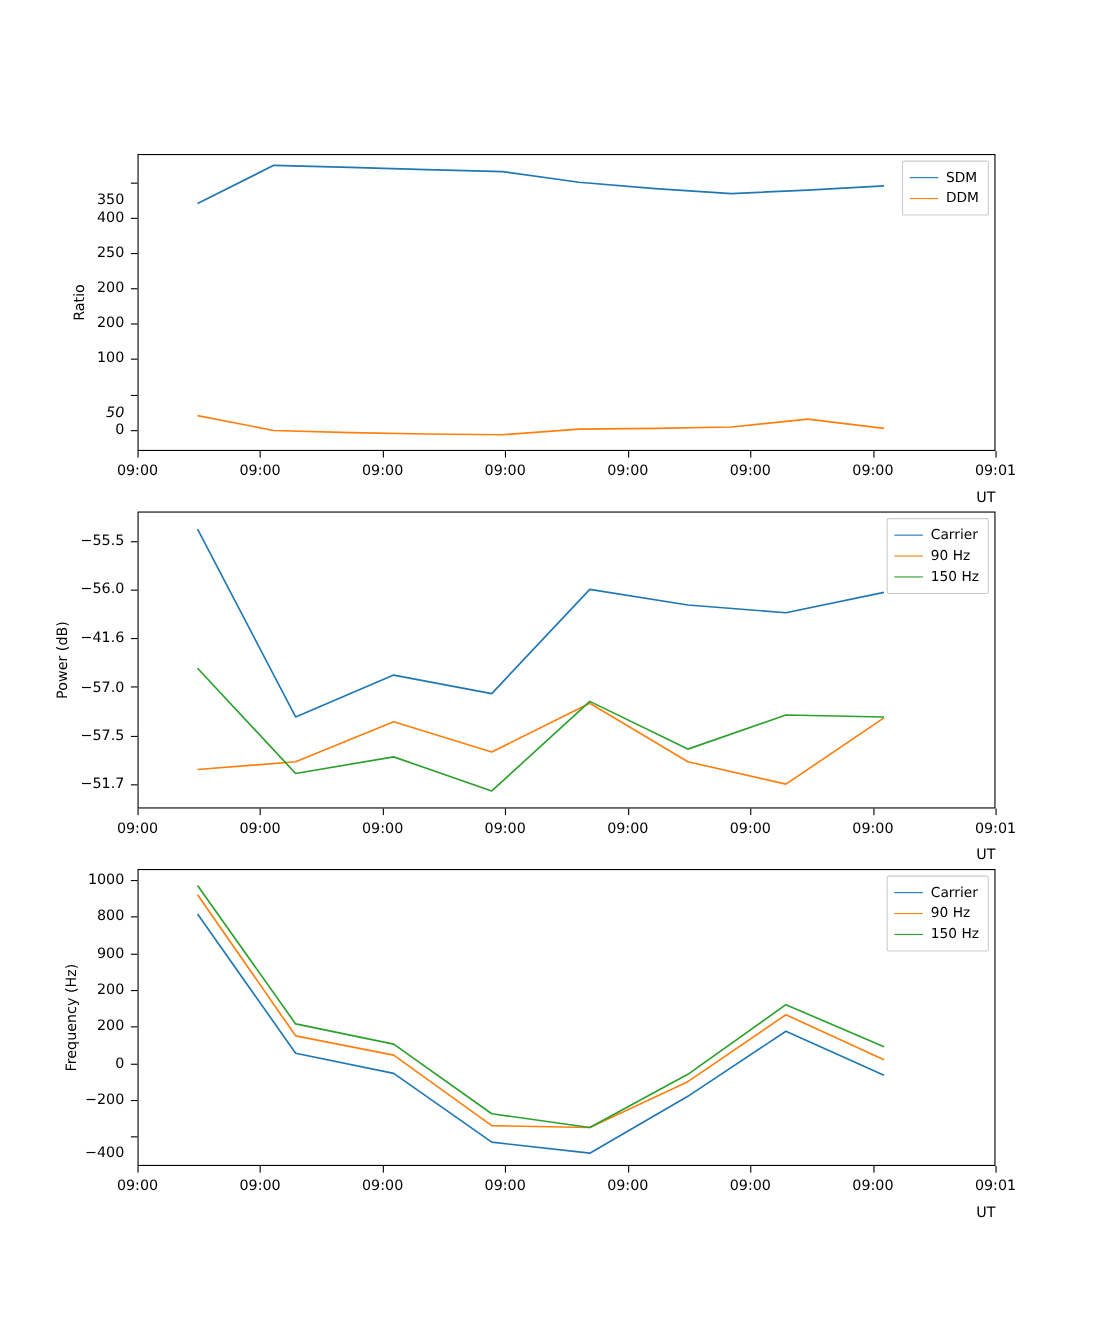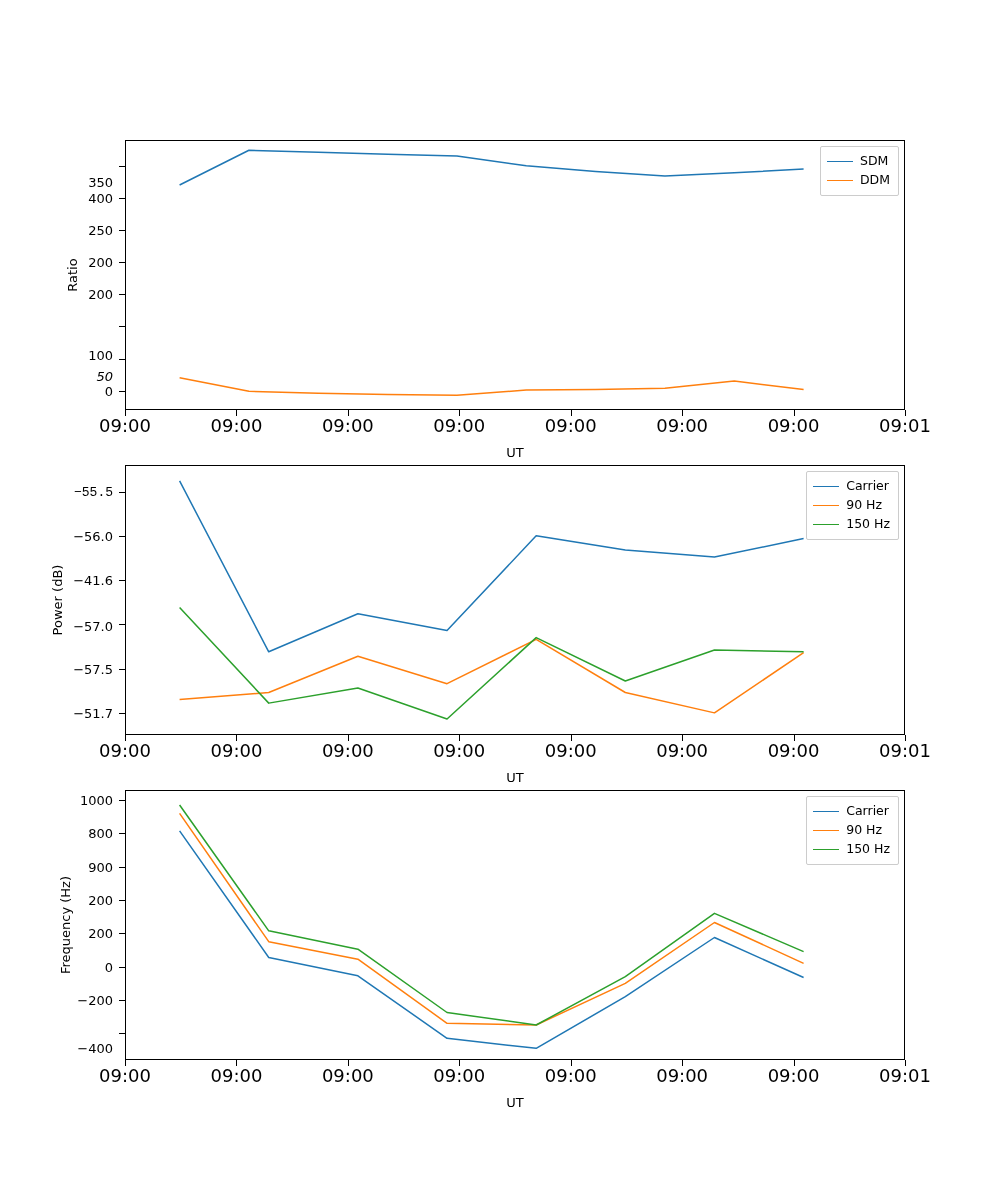--- a/index.html
+++ b/index.html
@@ -52,42 +52,42 @@
   .xtick {
     position: absolute;
     bottom: -6px;
     width: 1px;
     height: 6px;
     background: #000;
   }
   .xticklabel {
     position: absolute;
     bottom: -26px;
-    font-size: 18px;
+    font-size: 13px;
     transform: translateX(-50%);
     white-space: nowrap;
   }
   .ytick {
     position: absolute;
     left: -6px;
     width: 6px;
     height: 1px;
     background: #000;
   }
   .yticklabel {
     position: absolute;
     left: -12px;
     font-size: 13px;
     transform: translate(-100%, -50%);
     white-space: nowrap;
   }
   .xlabel {
     position: absolute;
     width: 100%;
-    text-align: center;
+    text-align: right;
     bottom: -50px;
     left: 0;
     font-size: 13px;
   }
   .ylabel {
     position: absolute;
     font-size: 13px;
     transform-origin: 0 0;
     white-space: nowrap;
   }
@@ -155,21 +155,21 @@
       <div class="xticklabel" style="left: 557.143px;">09:00</div>
       <div class="xtick" style="left: 668.571px;"></div>
       <div class="xticklabel" style="left: 668.571px;">09:00</div>
       <div class="xtick" style="left: 780px;"></div>
       <div class="xticklabel" style="left: 780px;">09:01</div>
       <div class="ytick" style="top: 250.714px;"></div>
       <div class="yticklabel" style="top: 250.714px;">0</div>
       <div class="ytick" style="top: 218.571px;"></div>
       <div class="yticklabel" style="top: 236px; font-style: italic;">50</div>
       <div class="ytick" style="top: 186.429px;"></div>
-      <div class="yticklabel" style="top: 186.429px; margin-top: 29px;">100</div>
+      <div class="yticklabel" style="top: 186.429px;">100</div>
       <div class="ytick" style="top: 154.286px;"></div>
       <div class="yticklabel" style="top: 154.286px;">200</div>
       <div class="ytick" style="top: 122.143px;"></div>
       <div class="yticklabel" style="top: 122.143px;">200</div>
       <div class="ytick" style="top: 90px;"></div>
       <div class="yticklabel" style="top: 90px;">250</div>
       <div class="ytick" style="top: 57.8571px;"></div>
       <div class="yticklabel" style="top: 57.8571px;">400</div>
       <div class="ytick" style="top: 25.7143px;"></div>
       <div class="yticklabel" style="top: 42px;">350</div>
@@ -218,21 +218,21 @@
       <div class="yticklabel" style="top: 247.869px;">−51.7</div>
       <div class="ytick" style="top: 203.607px;"></div>
       <div class="yticklabel" style="top: 203.607px;">−57.5</div>
       <div class="ytick" style="top: 159.344px;"></div>
       <div class="yticklabel" style="top: 161px;">−57.0</div>
       <div class="ytick" style="top: 115.082px;"></div>
       <div class="yticklabel" style="top: 115.082px;">−41.6</div>
       <div class="ytick" style="top: 70.8197px;"></div>
       <div class="yticklabel" style="top: 70.8197px;">−56.0</div>
       <div class="ytick" style="top: 26.5574px;"></div>
-      <div class="yticklabel" style="top: 26.5574px; font-family: Liberation Mono, monospace;">−55.5</div>
+      <div class="yticklabel" style="top: 26.5574px;">−55.5</div>
     </div>
 
   <div class="panel" id="panel3" style="left:125px; top:790px; width:780px; height:270px;">
     <div class="axes"></div>
     <svg class="series" id="svg3" width="780" height="270">
         <polyline points="54.60,40.83 143.74,167.50 232.89,185.83 322.03,248.33 411.17,258.33 500.31,206.67 589.46,147.50 678.60,187.50" fill="none" stroke="#1f77b4" stroke-width="1.5" stroke-linejoin="round"></polyline>
         <polyline points="54.60,23.33 143.74,151.67 232.89,169.17 322.03,233.33 411.17,235.00 500.31,193.33 589.46,132.50 678.60,173.33" fill="none" stroke="#ff7f0e" stroke-width="1.5" stroke-linejoin="round"></polyline>
         <polyline points="54.60,15.00 143.74,140.83 232.89,159.17 322.03,222.50 411.17,235.00 500.31,186.67 589.46,123.33 678.60,161.67" fill="none" stroke="#2ca02c" stroke-width="1.5" stroke-linejoin="round"></polyline>
       </svg>
     <div class="xlabel">UT</div>

